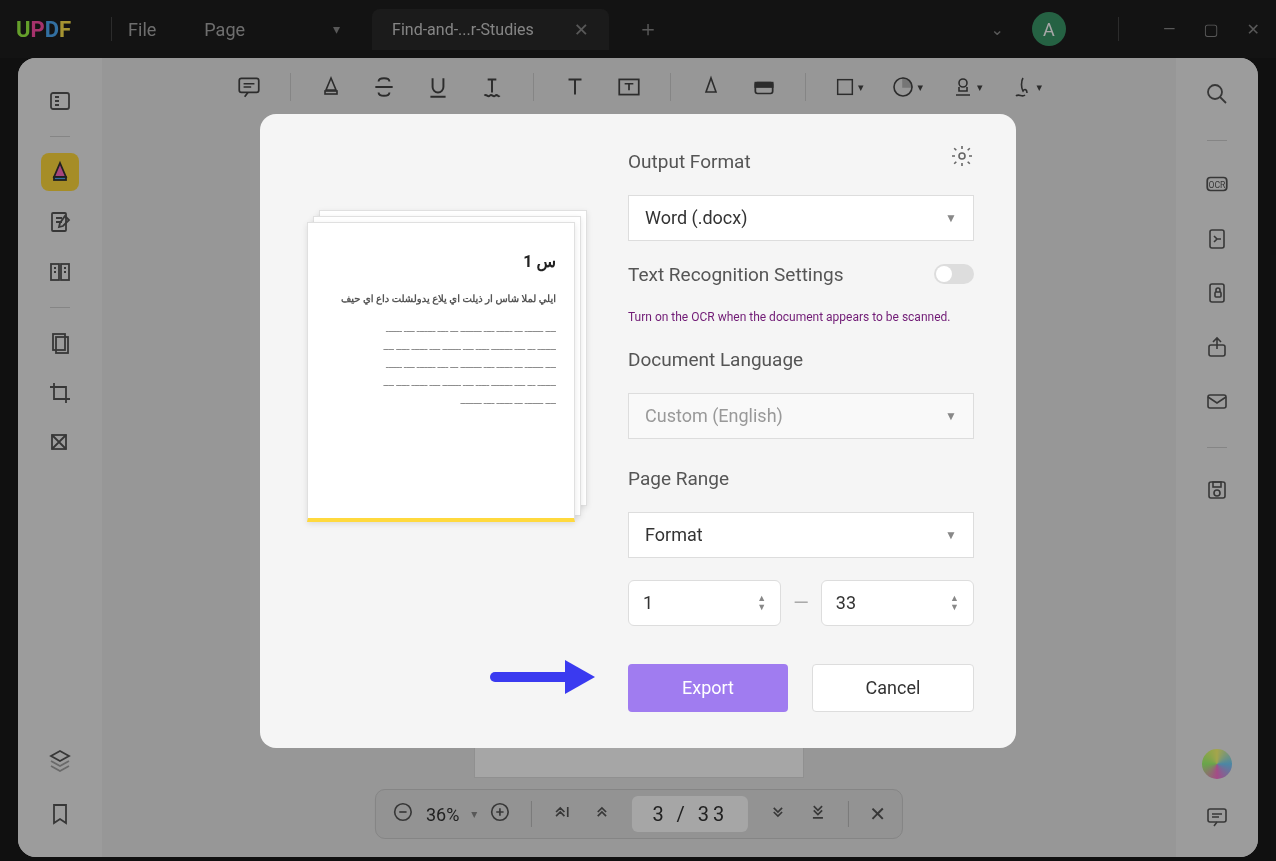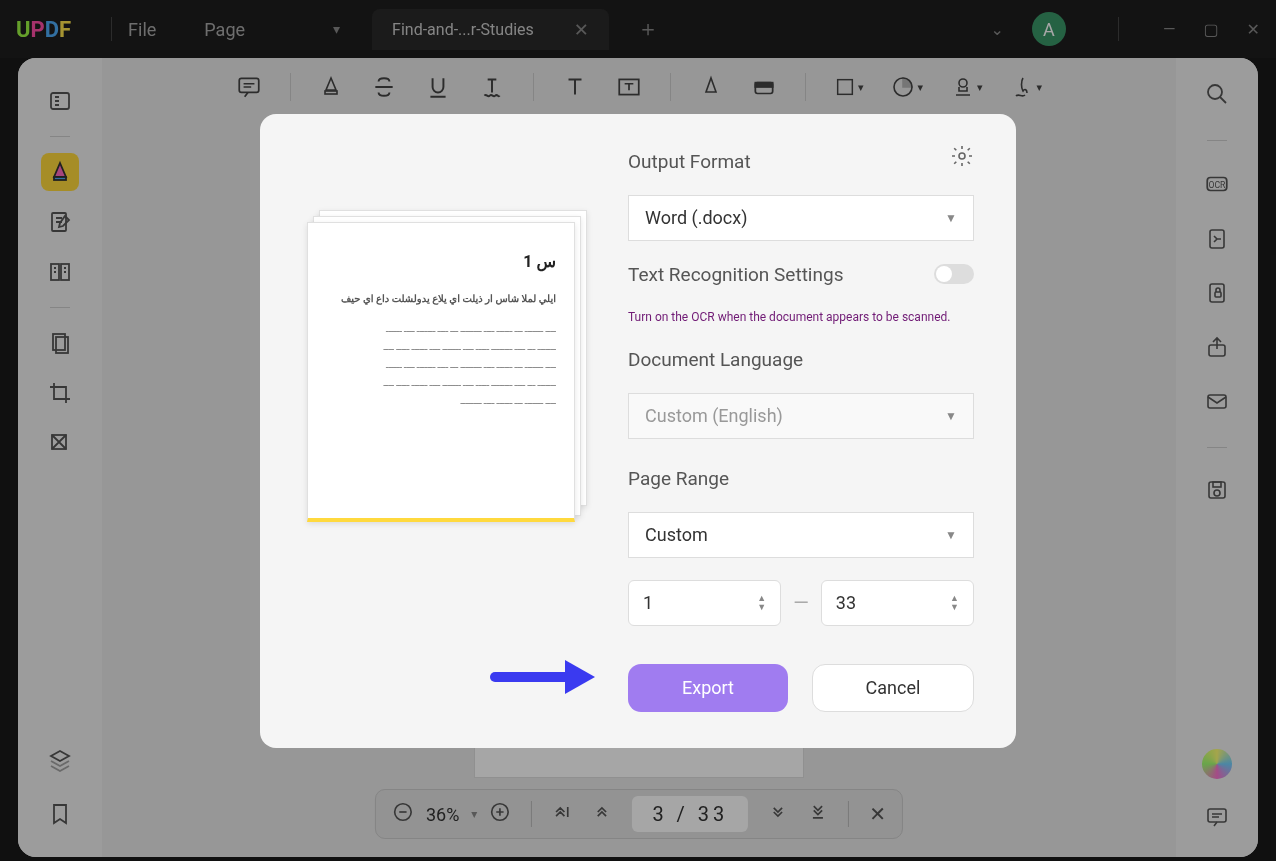--- a/index.html
+++ b/index.html
@@ -54,21 +54,21 @@
 .caret { color:#888; font-size:12px; }
 .ocr-row { display:flex; justify-content:space-between; align-items:center; }
 .toggle { width:40px; height:20px; background:#ddd; border-radius:10px; position:relative; cursor:pointer; }
 .toggle::after { content:""; position:absolute; left:2px; top:2px; width:16px; height:16px; background:#fff; border-radius:50%; }
 .hint { font-size:12px; color:#701a75; line-height:1.5; }
 .range-row { display:flex; align-items:center; gap:12px; }
 .numbox { flex:1; height:46px; background:#fff; border:1px solid #ddd; border-radius:6px; display:flex; align-items:center; padding:0 14px; font-size:18px; color:#333; justify-content:space-between; }
 .spinners { display:flex; flex-direction:column; font-size:9px; color:#888; line-height:1; gap:2px; }
 .dash { color:#aaa; font-size:20px; }
 .btn-row { display:flex; gap:24px; margin-top:16px; align-items:center; }
-.btn { flex:1; height:48px; border-radius:13px; display:flex; align-items:center; justify-content:center; font-size:18px; cursor:pointer; }
+.btn { flex:1; height:48px; border-radius:4px; display:flex; align-items:center; justify-content:center; font-size:18px; cursor:pointer; }
 .btn.primary { background:#a07cf0; color:#fff; }
 .btn.secondary { background:#fff; border:1px solid #ddd; color:#333; }
 .arrow { position:absolute; left:230px; bottom:46px; }
 </style>
 </head>
 <body>
 
 <div class="titlebar">
   <div class="logo"><span class="u">U</span><span class="p">P</span><span class="d">D</span><span class="f">F</span></div>
   <div class="divider-v"></div>
@@ -350,21 +350,21 @@
       <div class="hint">Turn on the OCR when the document appears to be scanned.</div>
 
       <div class="label">Document Language</div>
       <div class="select disabled">
         <span>Custom (English)</span>
         <span class="caret">▼</span>
       </div>
 
       <div class="label" style="margin-top:6px">Page Range</div>
       <div class="select">
-        <span>Custom</span>
+        <span>Format</span>
         <span class="caret">▼</span>
       </div>
 
       <div class="range-row">
         <div class="numbox">
           <span>1</span>
           <div class="spinners">▲<br>▼</div>
         </div>
         <div class="dash">—</div>
         <div class="numbox">

